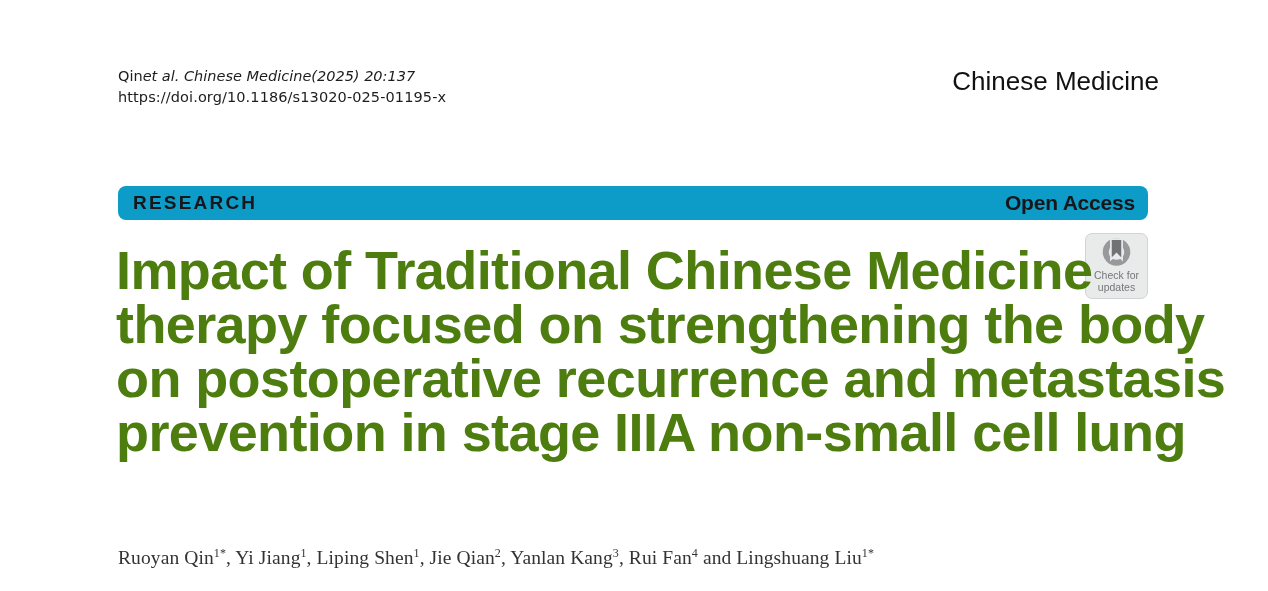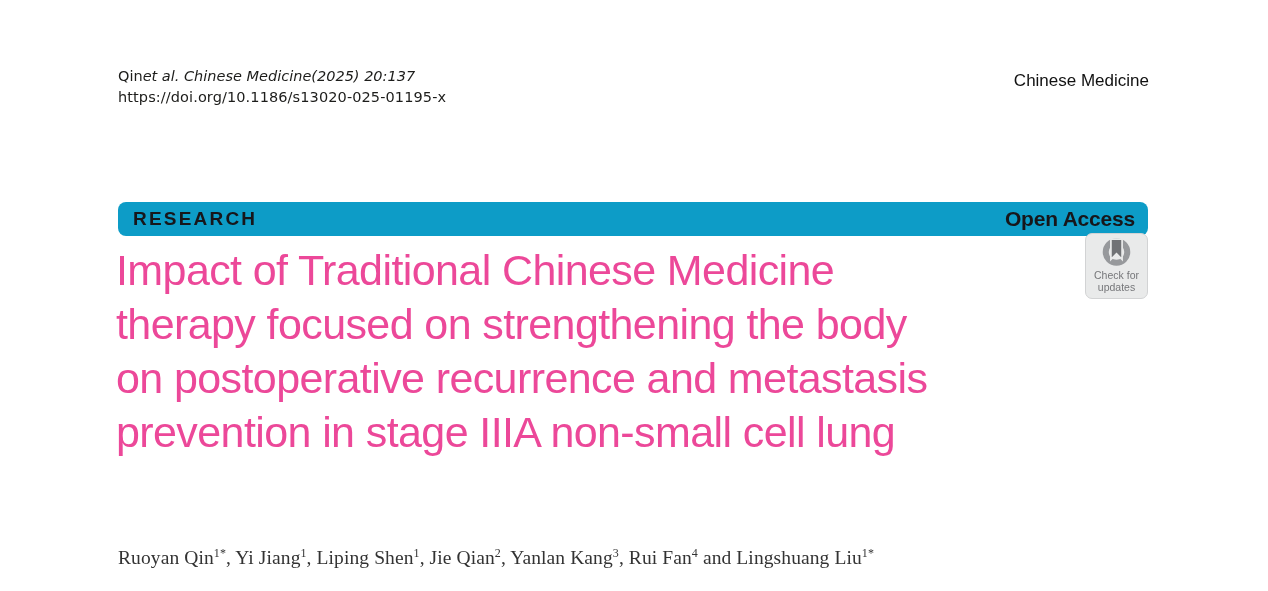--- a/index.html
+++ b/index.html
@@ -24,31 +24,31 @@
     color: #1d1d1b;
   }
   .cite-line1 .cite-src { font-style: italic; }
   .cite-line1 .cite-ref { font-style: italic; }
   .doi-line { letter-spacing: 0.1px; }
 
   
   .journal-name {
     position: absolute;
     top: 66px;
-    right: 119px;
-    font-size: 17px;
+    right: 109px;
+    font-size: 26px;
     line-height: 30px;
     color: #111111;
   }
 
   
   .banner {
     position: absolute;
     left: 118px;
-    top: 202px;
+    top: 186px;
     width: 1030px;
     height: 34px;
     border-radius: 8px;
     box-sizing: border-box;
     display: flex;
     align-items: center;
     justify-content: space-between;
     padding: 0 13px 0 15px;
   }
   .banner .research-label {
@@ -87,25 +87,25 @@
     text-align: center;
     margin-top: 1px;
   }
 
   
   .article-title {
     position: absolute;
     left: 116px;
     top: 243px;
     margin: 0;
-    font-size: 43px;
+    font-size: 54px;
     line-height: 54px;
-    font-weight: 400;
+    font-weight: 700;
     letter-spacing: -0.6px;
-    color: #ec4899;
+    color: #4d7c0f;
   }
 
   
   .author-list {
     position: absolute;
     left: 118px;
     top: 546px;
     font-size: 19.5px;
     line-height: 24px;
     color: #333333;

